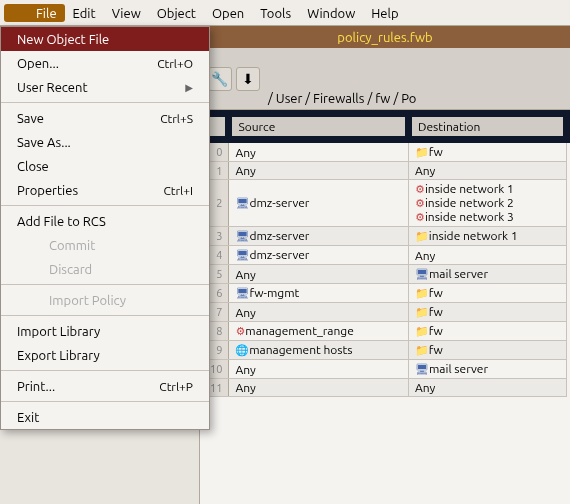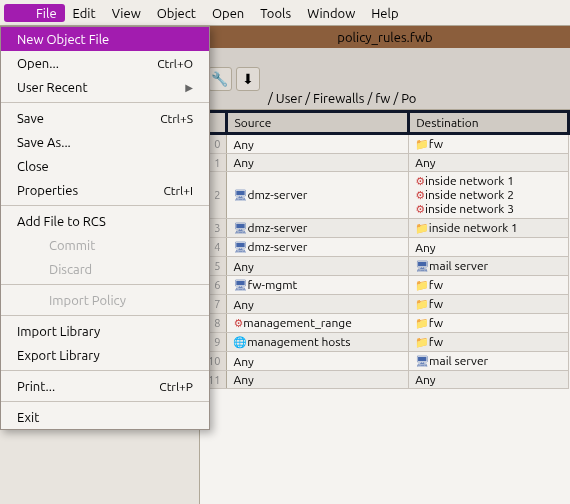--- a/index.html
+++ b/index.html
@@ -22,21 +22,21 @@
       height: 26px;
       padding: 0 4px;
     }
     .menubar-item {
       padding: 2px 8px;
       cursor: pointer;
       border-radius: 3px;
       font-size: 13px;
     }
     .menubar-item:hover, .menubar-item.active {
-      background: #a21caf;
+      background: #a16207;
       color: white;
       padding-left: 32px;
     }
 
     
     .main-layout {
       display: flex;
       height: calc(504px - 26px);
     }
 
@@ -50,21 +50,21 @@
     }
 
     
     .content {
       flex: 1;
       background: #f5f3f0;
       overflow: hidden;
     }
     .content-header {
       background: #8b5e3c;
-      color: #000000;
+      color: #fde047;
       text-align: center;
       padding: 4px;
       font-size: 13px;
     }
     .toolbar {
       background: #d4cfc9;
       padding: 4px 8px;
       display: flex;
       align-items: center;
       gap: 4px;
@@ -91,21 +91,21 @@
     
     .table-container {
       overflow: auto;
     }
     table {
       width: 100%;
       border-collapse: collapse;
     }
     th {
       background: #d0cbc4;
-      border: 3px solid #0f172a;
+      border: 7px solid #0f172a;
       padding: 3px 6px;
       text-align: left;
       font-weight: normal;
       font-size: 12px;
     }
     td {
       border: 1px solid #c8c2bb;
       padding: 2px 6px;
       font-size: 12px;
       white-space: nowrap;
@@ -153,21 +153,21 @@
       content: '▶';
       font-size: 10px;
       color: #666;
     }
     .menu-divider {
       height: 1px;
       background: #c8c2bb;
       margin: 3px 0;
     }
     .menu-item-highlight {
-      background: #a21caf;
+      background: #7f1d1d;
       color: white;
     }
     .menu-item-highlight .shortcut {
       color: #ddd;
     }
 
     
     .tree-item {
       display: flex;
       align-items: center;

